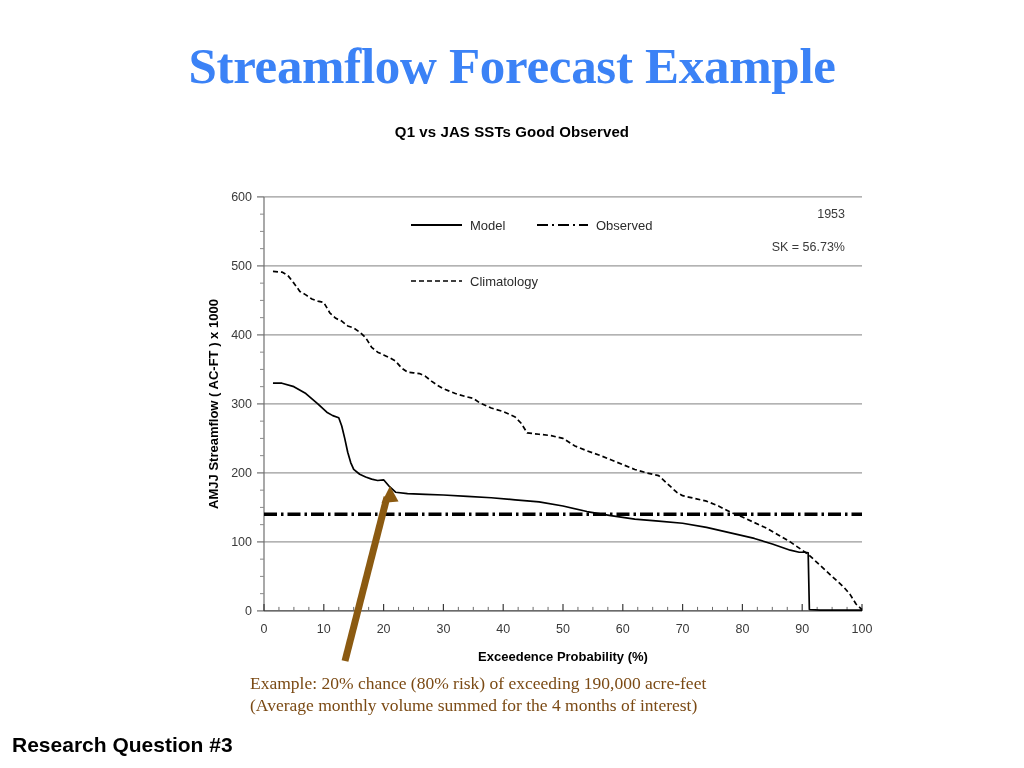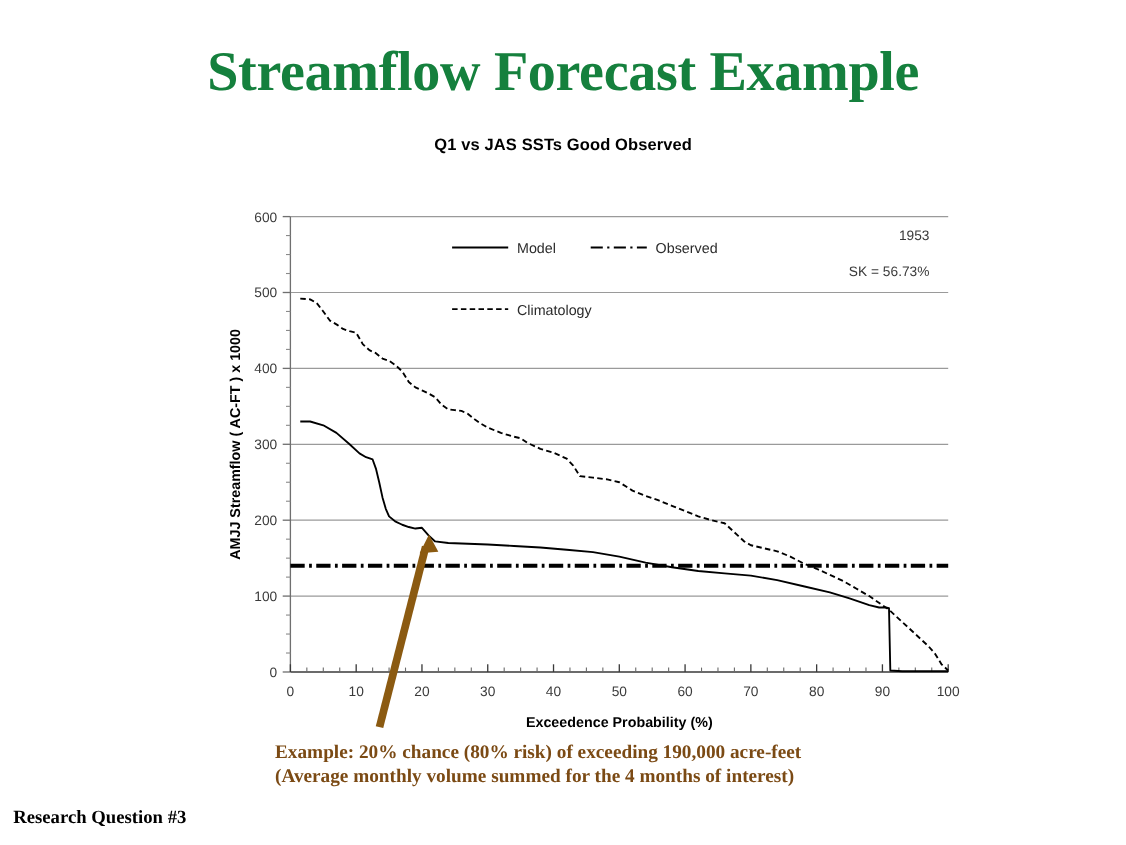--- a/index.html
+++ b/index.html
@@ -21,21 +21,21 @@
     position: absolute;
     left: 0;
     top: 36px;
     width: 1024px;
     text-align: center;
     font-family: "Liberation Serif", serif;
     font-weight: bold;
     font-size: 51px;
     line-height: 60px;
     letter-spacing: -0.3px;
-    color: #15803d;
+    color: #3b82f6;
     white-space: nowrap;
   }
 
   
   #chart-subtitle {
     position: absolute;
     left: 0;
     top: 123px;
     width: 1024px;
     text-align: center;
@@ -90,35 +90,35 @@
     text-anchor: end;
   }
 
   
   #caption {
     position: absolute;
     left: 250px;
     top: 672px;
     width: 700px;
     font-family: "Liberation Serif", serif;
-    font-weight: bold;
+    font-weight: normal;
     font-size: 17.5px;
     line-height: 22px;
     color: #7B4A14;
   }
   #caption div { white-space: nowrap; }
 
   
   #footer-note {
     position: absolute;
     left: 12px;
     top: 733px;
-    font-family: Liberation Serif, serif;
-    font-weight: bold;
-    font-size: 17px;
+    font-family: Liberation Sans, sans-serif;
+    font-weight: bold;
+    font-size: 21px;
     color: #000000;
   }
 </style>
 </head>
 <body>
 
 <div id="slide-title">Streamflow Forecast Example</div>
 
 <div id="chart-subtitle">Q1 vs JAS SSTs   Good Observed</div>
 

